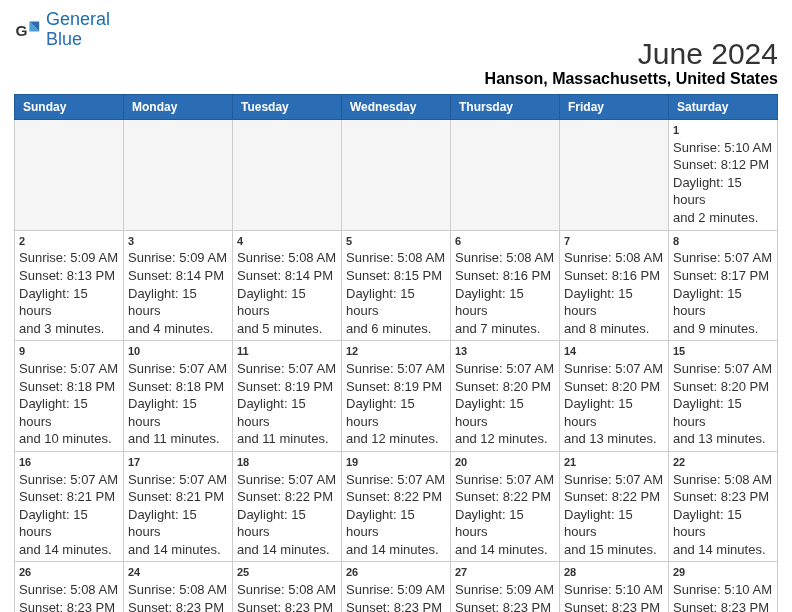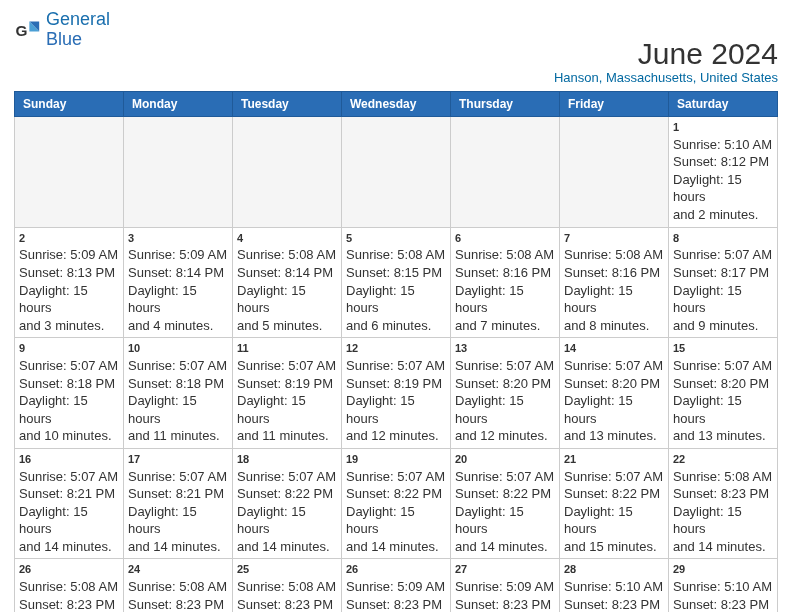--- a/index.html
+++ b/index.html
@@ -43,22 +43,23 @@
       text-align: right;
       margin-top: 27px;
     }
     .main-title {
       font-size: 30px;
       font-weight: normal;
       color: #333;
       line-height: 1.1;
     }
     .subtitle {
-      font-size: 13px;
-      color: #0369a1;
+      font-size: 16px;
+      color: #000000;
+      font-weight: bold;
     }
     .calendar {
       width: 100%;
       border-collapse: collapse;
       border: 1px solid #ccc;
     }
     .calendar th {
       background: #2a6db5;
       color: #fff;
       font-size: 12px;

